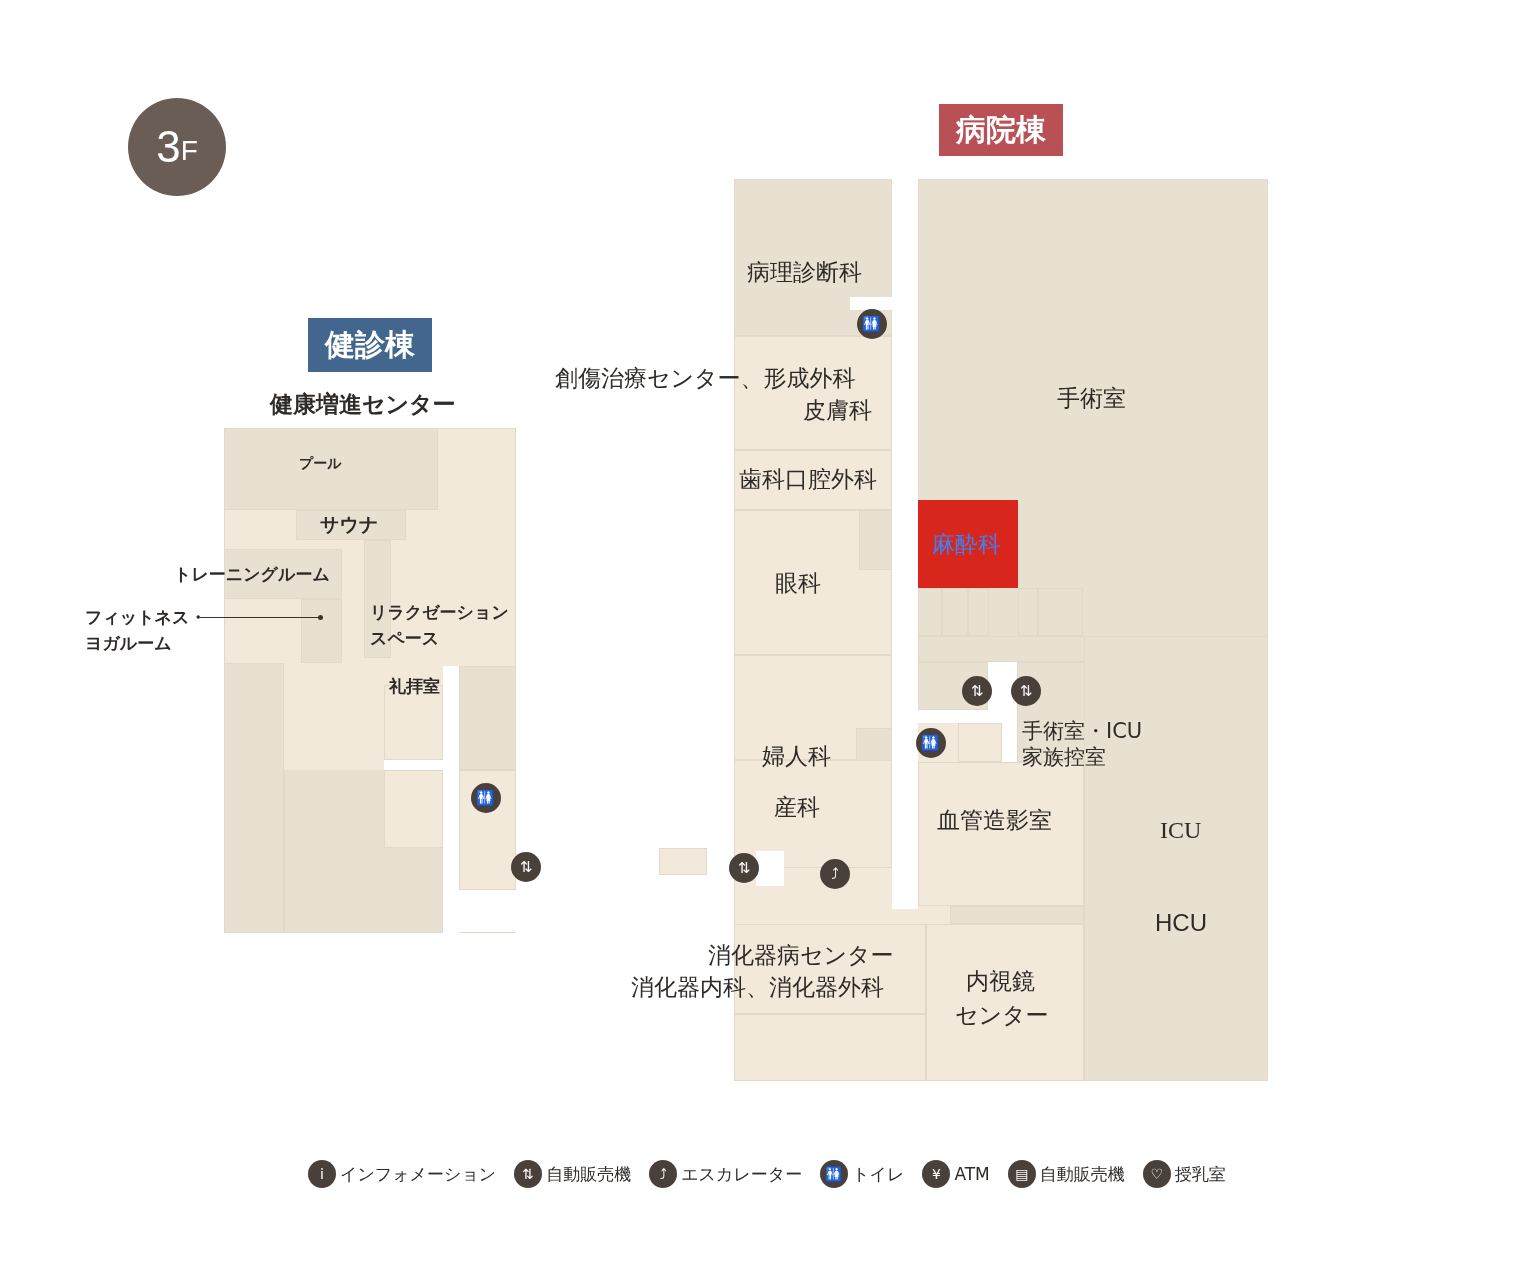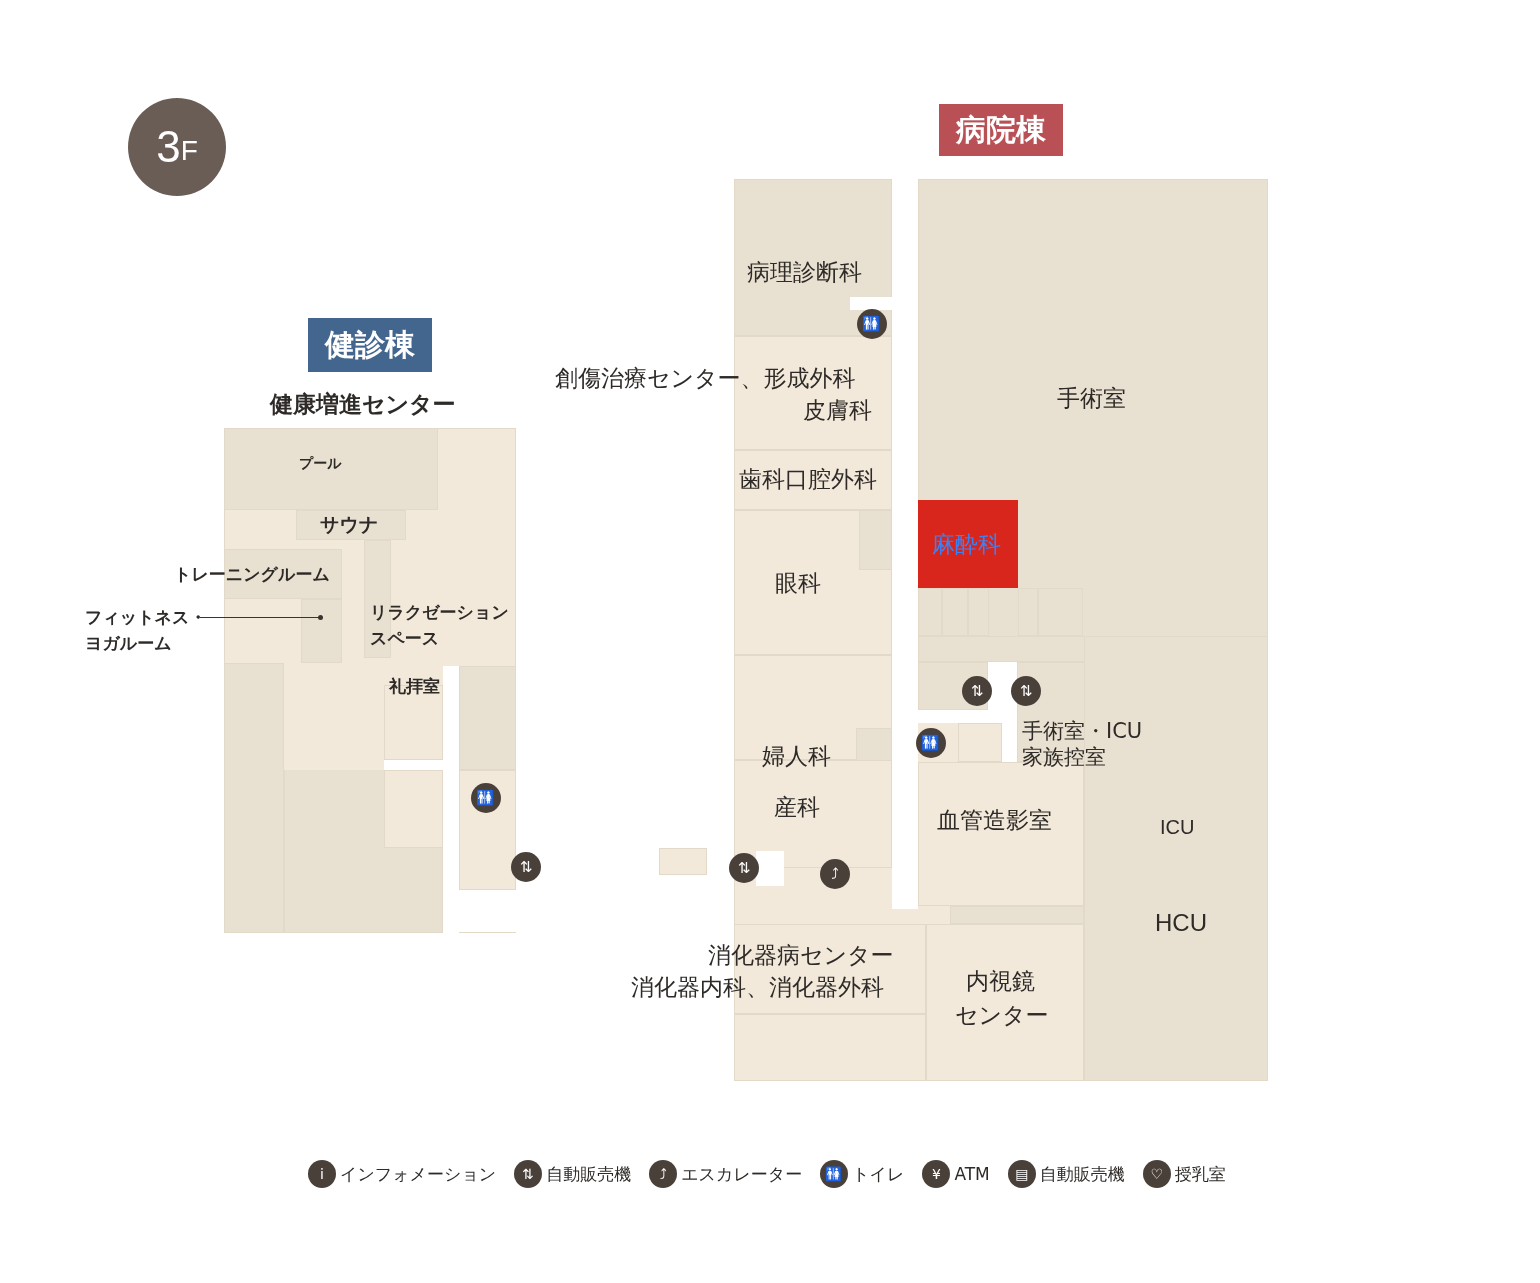--- a/index.html
+++ b/index.html
@@ -108,21 +108,21 @@
 <div class="lbl" style="left:803px;top:396px;font-size:23px;">皮膚科</div>
 <div class="lbl" style="left:739px;top:465px;font-size:23px;">歯科口腔外科</div>
 <div class="lbl" style="left:775px;top:569px;font-size:23px;">眼科</div>
 <div class="lbl" style="left:762px;top:732px;font-size:23px;margin-top:10px;">婦人科</div>
 <div class="lbl" style="left:774px;top:793px;font-size:23px;">産科</div>
 <div class="lbl" style="left:1057px;top:368px;font-size:23px;margin-top:16px;">手術室</div>
 <div class="lbl" style="left:932px;top:530px;font-size:23px;color:#3b82f6;">麻酔科</div>
 <div class="lbl" style="left:1022px;top:718px;font-size:21px;">手術室・ICU</div>
 <div class="lbl" style="left:1022px;top:744px;font-size:21px;">家族控室</div>
 <div class="lbl" style="left:937px;top:806px;font-size:23px;">血管造影室</div>
-<div class="lbl" style="left:1160px;top:815px;font-size:20px;font-family:Liberation Sans, sans-serif;text-align:right;">ICU</div>
+<div class="lbl" style="left:1160px;top:815px;font-size:24px;font-family:Liberation Serif, serif;text-align:right;">ICU</div>
 <div class="lbl" style="left:1155px;top:908px;font-size:24px;font-family:'Liberation Sans',sans-serif;">HCU</div>
 <div class="lbl" style="left:708px;top:941px;font-size:23px;">消化器病センター</div>
 <div class="lbl" style="left:631px;top:973px;font-size:23px;">消化器内科、消化器外科</div>
 <div class="lbl" style="left:966px;top:967px;font-size:23px;">内視鏡</div>
 <div class="lbl" style="left:955px;top:1001px;font-size:23px;">センター</div>
 
 <div class="icon" style="left:857px;top:309px;">🚻</div>
 <div class="icon" style="left:471px;top:783px;">🚻</div>
 <div class="icon" style="left:916px;top:728px;">🚻</div>
 <div class="icon" style="left:511px;top:852px;">⇅</div>

